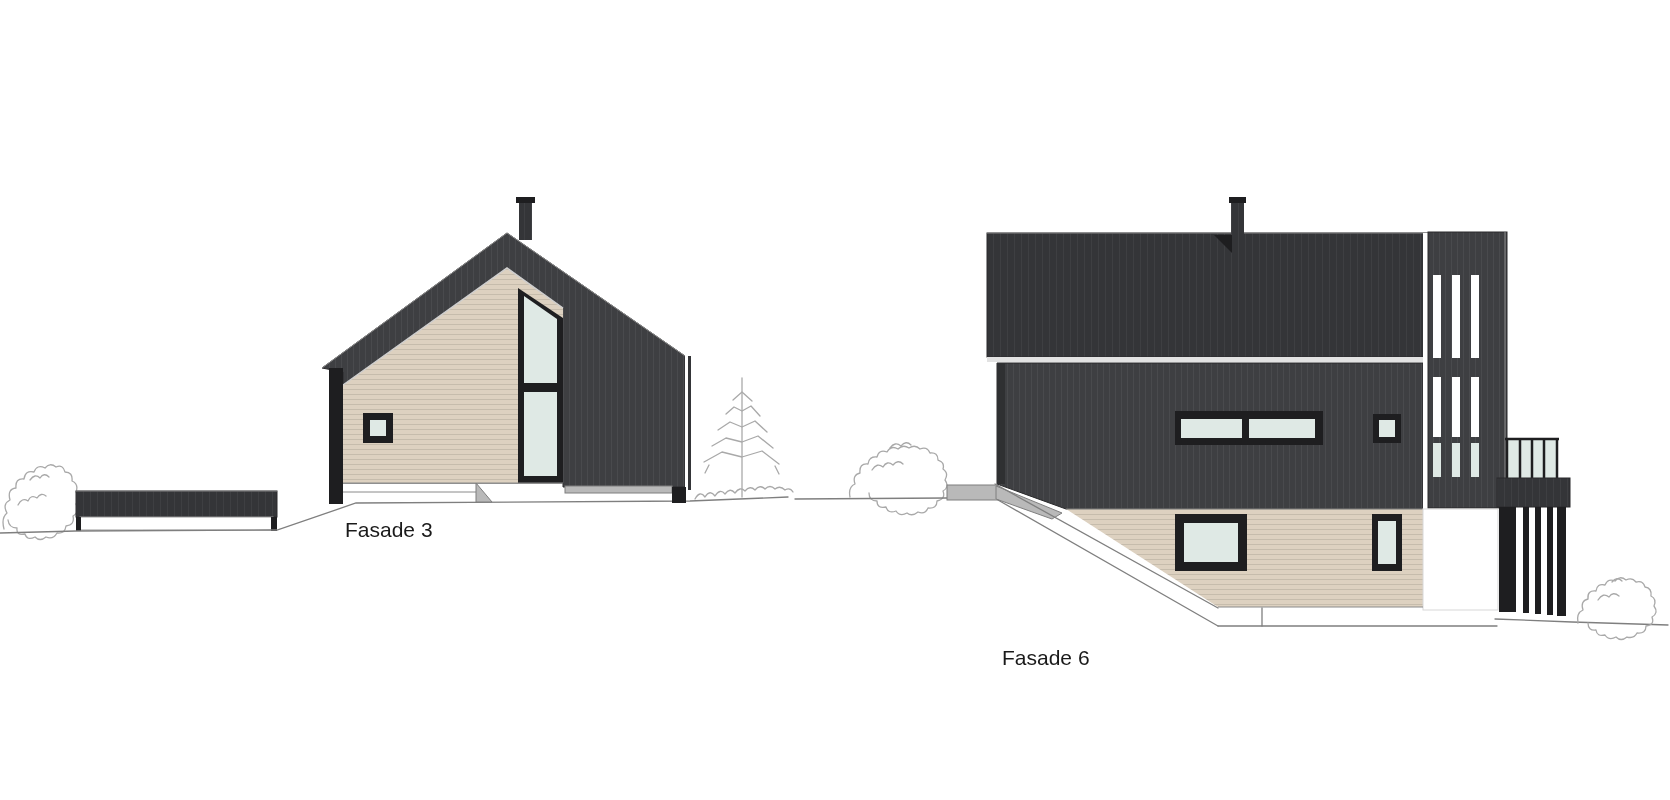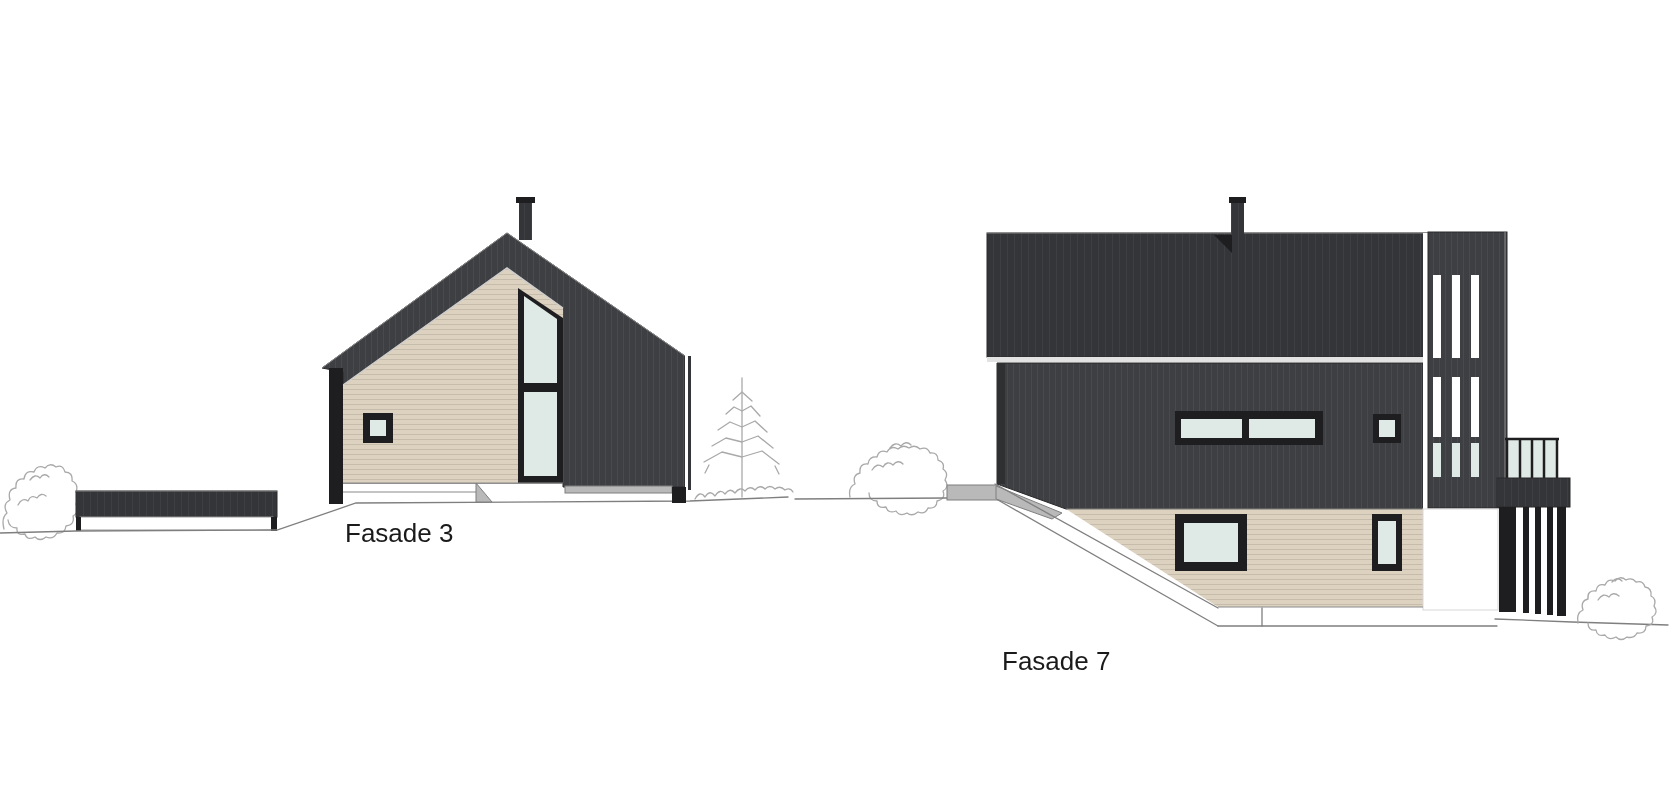--- a/index.html
+++ b/index.html
@@ -15,21 +15,21 @@
   .f-concrete{fill:var(--concrete_gray);stroke:var(--ground_gray);stroke-width:1;}
   .f-darkest{fill:var(--window_frame);}
   .pbg-roof {fill:var(--roof_dark);}
   .pbg-dark {fill:var(--cladding_dark);}
   .pbg-beige{fill:var(--beige_siding);}
   .s-sketch {stroke:var(--sketch_gray);fill:none;stroke-width:1.3;stroke-linecap:round;stroke-linejoin:round;}
   .s-ground {stroke:var(--ground_gray);fill:none;stroke-width:1.3;stroke-linecap:round;}
   .s-light  {stroke:#cfcfcf;fill:none;stroke-width:1.5;}
   .s-edge   {stroke:#8a8a8a;fill:none;stroke-width:1;}
   .s-mullion{stroke:var(--window_frame);fill:none;stroke-width:2.5;}
-  .label{position:absolute;font-size:26px;color:var(--label_text);white-space:nowrap;}
+  .label{position:absolute;font-size:21px;color:var(--label_text);white-space:nowrap;}
 </style>
 </head>
 <body>
 
 <svg class="stage" viewBox="0 0 1670 800">
   <defs>
     <pattern id="pat-roof" width="7" height="7" patternUnits="userSpaceOnUse">
       <rect class="pbg-roof" x="0" y="0" width="7" height="7"></rect>
       <rect x="6" y="0" width="1" height="7" fill="rgba(255,255,255,0.05)"></rect>
     </pattern>
@@ -196,13 +196,13 @@
       <polyline class="s-ground" points="1495,619 1572,622 1668,625"></polyline>
     </g>
 
     <path class="s-sketch" d="M1578,623 q-2,-10 5,-13 q-3,-9 5,-11 q-1,-9 8,-8 q1,-8 9,-6 q3,-7 10,-4 q5,-6 11,-1 q6,-3 10,2 q7,-2 9,5 q7,1 6,9 q6,3 3,10 q5,7 -2,11 q3,8 -6,9 q0,8 -9,7 q-3,6 -10,4 q-6,5 -11,0 q-7,4 -11,-2 q-8,2 -9,-5 q-8,1 -8,-7"></path>
     <path class="s-sketch" d="M1598,600 q5,-8 11,-3 q4,-6 10,-1 M1612,582 q5,-6 10,-1"></path>
 
   </g>
 </svg>
 
 <div class="label" style="left:345px;top:518px;">Fasade 3</div>
-<div class="label" style="left:1002px;top:646px;">Fasade 7</div>
+<div class="label" style="left:1002px;top:646px;">Fasade 6</div>
 
 </body></html>

